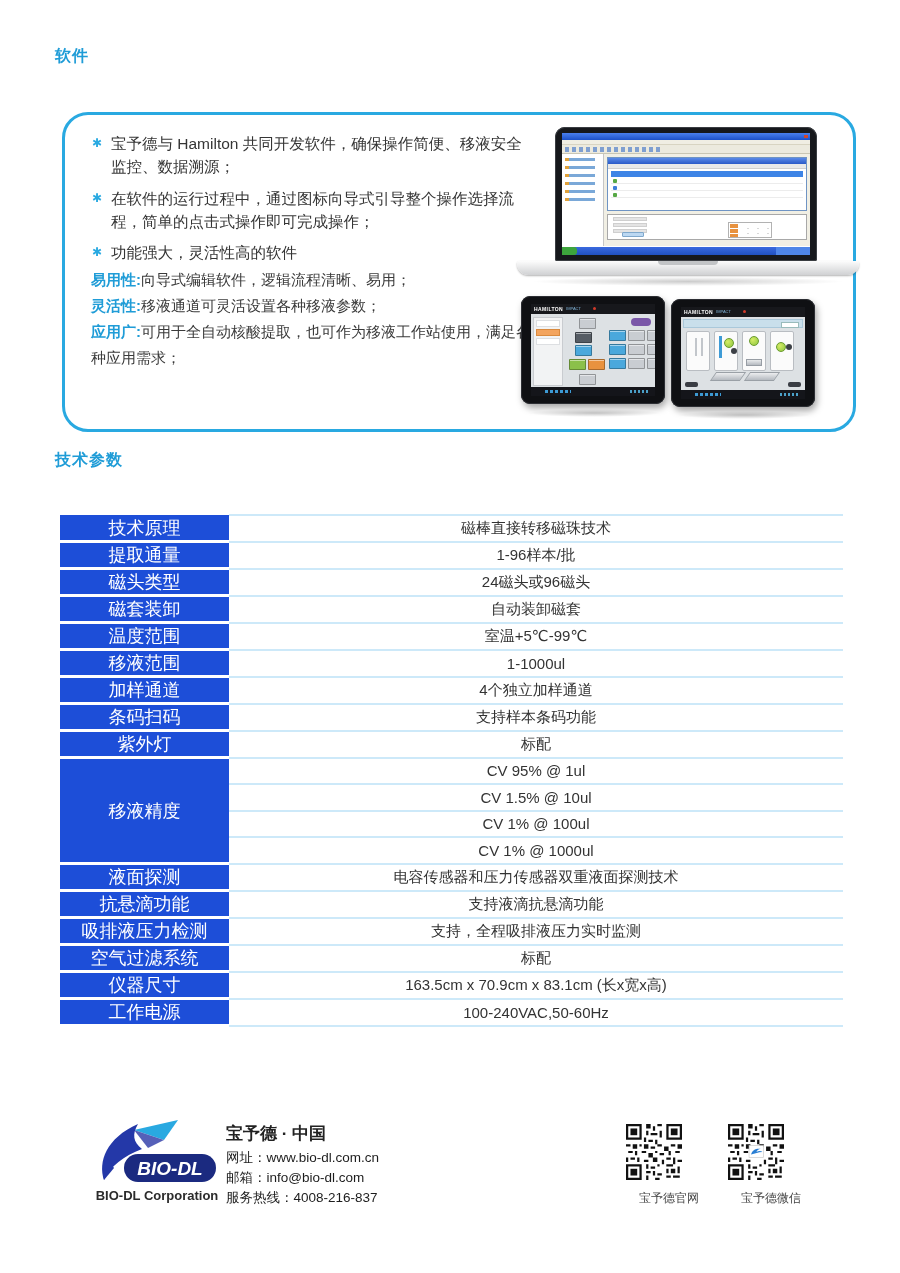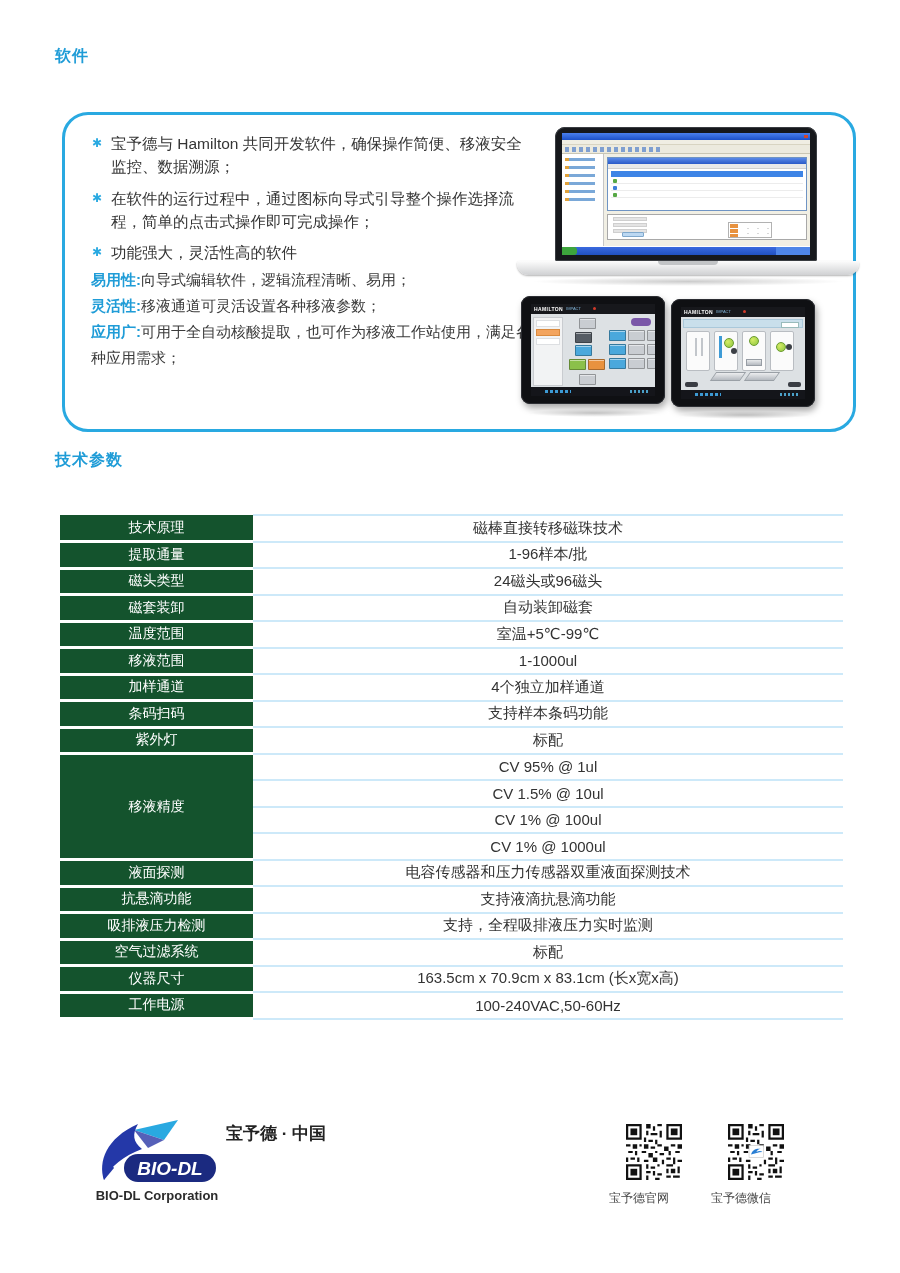--- a/index.html
+++ b/index.html
@@ -102,33 +102,33 @@
   .pip { position:absolute; width:2px; height:18px; background:#c2c6cb; top:6px; }
   .gear { position:absolute; width:6px; height:6px; border-radius:50%; background:#3c4046; }
   .mini-tray { position:absolute; left:3px; bottom:4px; width:16px; height:7px; background:linear-gradient(#e8eaec,#b5bac0); border:1px solid #979da4; }
   .tb2-plate { position:absolute; width:30px; height:9px; background:linear-gradient(#ecedef,#b5bac0); border:1px solid #9aa0a6; transform:skewX(-35deg); }
   .tb2-btn { position:absolute; bottom:12px; width:13px; height:5px; background:#3a3d44; border-radius:2px; }
   .dev-shadow { position:absolute; height:8px; background:radial-gradient(ellipse at center,rgba(0,0,0,.22),rgba(0,0,0,0) 70%); }
 
   
   .specs { position:absolute; left:60px; top:514px; width:783px; border-collapse:collapse; table-layout:fixed; }
   .specs td { height:26.5px; text-align:center; vertical-align:middle; font-size:15px; }
-  .specs td.lbl { width:193px; background:#14532d; color:#fff; border-bottom:3px solid #fff; font-size:14px; }
+  .specs td.lbl { width:169px; background:#1d4ed8; color:#fff; border-bottom:3px solid #fff; font-size:18px; }
   .specs td.val { color:#333; border-bottom:2px solid #cde9f9; }
   .specs tr:first-child td.val { border-top:2px solid #cde9f9; }
 
   
   .logo-svg { position:absolute; left:90px; top:1118px; }
   .logo-caption { position:absolute; left:84px; top:1188px; width:146px; text-align:center;
     font-size:13px; font-weight:bold; color:#2b2b2b; }
   .company { position:absolute; left:226px; top:1122px; font-size:17px; font-weight:bold; color:#222; }
   .contacts { position:absolute; left:226px; top:1148px; font-size:13.5px; color:#1d1d1d; line-height:20px; }
   .qr { position:absolute; top:1124px; width:56px; height:56px; }
   .qr.q1 { left:626px; } .qr.q2 { left:728px; }
-  .qr-label { position:absolute; top:1190px; width:90px; text-align:left; font-size:12px; color:#444; }
+  .qr-label { position:absolute; top:1190px; width:90px; text-align:right; font-size:12px; color:#444; }
   .qr-label.q1 { left:609px; } .qr-label.q2 { left:711px; }
 </style>
 </head>
 <body>
 
 <div class="page">
 
   <h1 class="sec-title t1">软件</h1>
 
   <div class="soft-box">
@@ -332,20 +332,25 @@
     <polygon points="44,12 88,2 74,22" fill="#29a9e1"></polygon>
     <polygon points="44,12 74,22 58,30" fill="#5560b8"></polygon>
     <path d="M14,62 C8,44 16,20 48,6 C42,16 43,24 52,31 C34,38 20,48 14,62 Z" fill="#2438a8"></path>
     <path d="M14,62 C12,54 13,47 17,40 L24,50 Z" fill="#2438a8"></path>
     <rect x="34" y="36" width="92" height="28" rx="14" fill="#1b2a80"></rect>
     <text x="80" y="57" text-anchor="middle" font-family="Liberation Sans, DejaVu Sans, sans-serif" font-size="19" font-weight="bold" font-style="italic" fill="#ffffff">BIO-DL</text>
   </svg>
   <div class="logo-caption">BIO-DL Corporation</div>
 
   <div class="company">宝予德 · 中国</div>
+  <div class="contacts">
+    <div><span>网址：</span><span>www.bio-dl.com.cn</span></div>
+    <div><span>邮箱：</span><span>info@bio-dl.com</span></div>
+    <div><span>服务热线：</span><span>4008-216-837</span></div>
+  </div>
 
   <svg class="qr q1" viewBox="0 0 25 25">
     <rect width="25" height="25" fill="#fff"></rect>
     <path fill="#111" fill-rule="evenodd" d="M0 0h7v7H0zM1 1h5v5H1z"></path>
     <path fill="#111" fill-rule="evenodd" d="M18 0h7v7h-7zM19 1h5v5h-5z"></path>
     <path fill="#111" fill-rule="evenodd" d="M0 18h7v7H0zM1 19h5v5H1z"></path>
     <rect x="2" y="2" width="3" height="3" fill="#111"></rect>
       <rect x="20" y="2" width="3" height="3" fill="#111"></rect>
       <rect x="2" y="20" width="3" height="3" fill="#111"></rect>
     <path fill="#111" d="M9 0h2v2H9zM12 1h1v2h-1zM14 0h2v1h-2zM9 3h1v2H9zM11 4h3v1h-3zM15 3h1v3h-1zM8 6h1v2H8zM10 7h2v1h-2zM13 7h1v2h-1zM0 9h2v1H0zM3 9h2v2H3zM6 9h1v1H6zM8 9h2v2H8zM11 10h2v1h-2zM14 9h2v1h-2zM17 10h2v2h-2zM20 9h2v1h-2zM23 9h2v2h-2zM1 12h2v1H1zM4 12h1v2H4zM7 12h2v1H7zM10 13h2v2h-2zM13 12h1v1h-1zM15 13h2v1h-2zM19 12h1v2h-1zM22 12h2v1h-2zM0 15h1v2H0zM2 15h2v1H2zM5 15h1v2H5zM8 16h2v1H8zM12 15h2v2h-2zM16 16h1v2h-1zM18 15h2v1h-2zM21 15h1v3h-1zM23 16h2v1h-2zM9 18h1v2H9zM11 19h2v1h-2zM14 18h1v1h-1zM9 21h2v1H9zM12 21h1v2h-1zM14 22h2v1h-2zM18 18h3v1h-3zM18 20h1v2h-1zM20 20h2v2h-2zM23 19h1v3h-1zM18 23h2v1h-2zM21 23h3v1h-3zM9 23h1v2H9zM13 24h2v1h-2z"></path>

